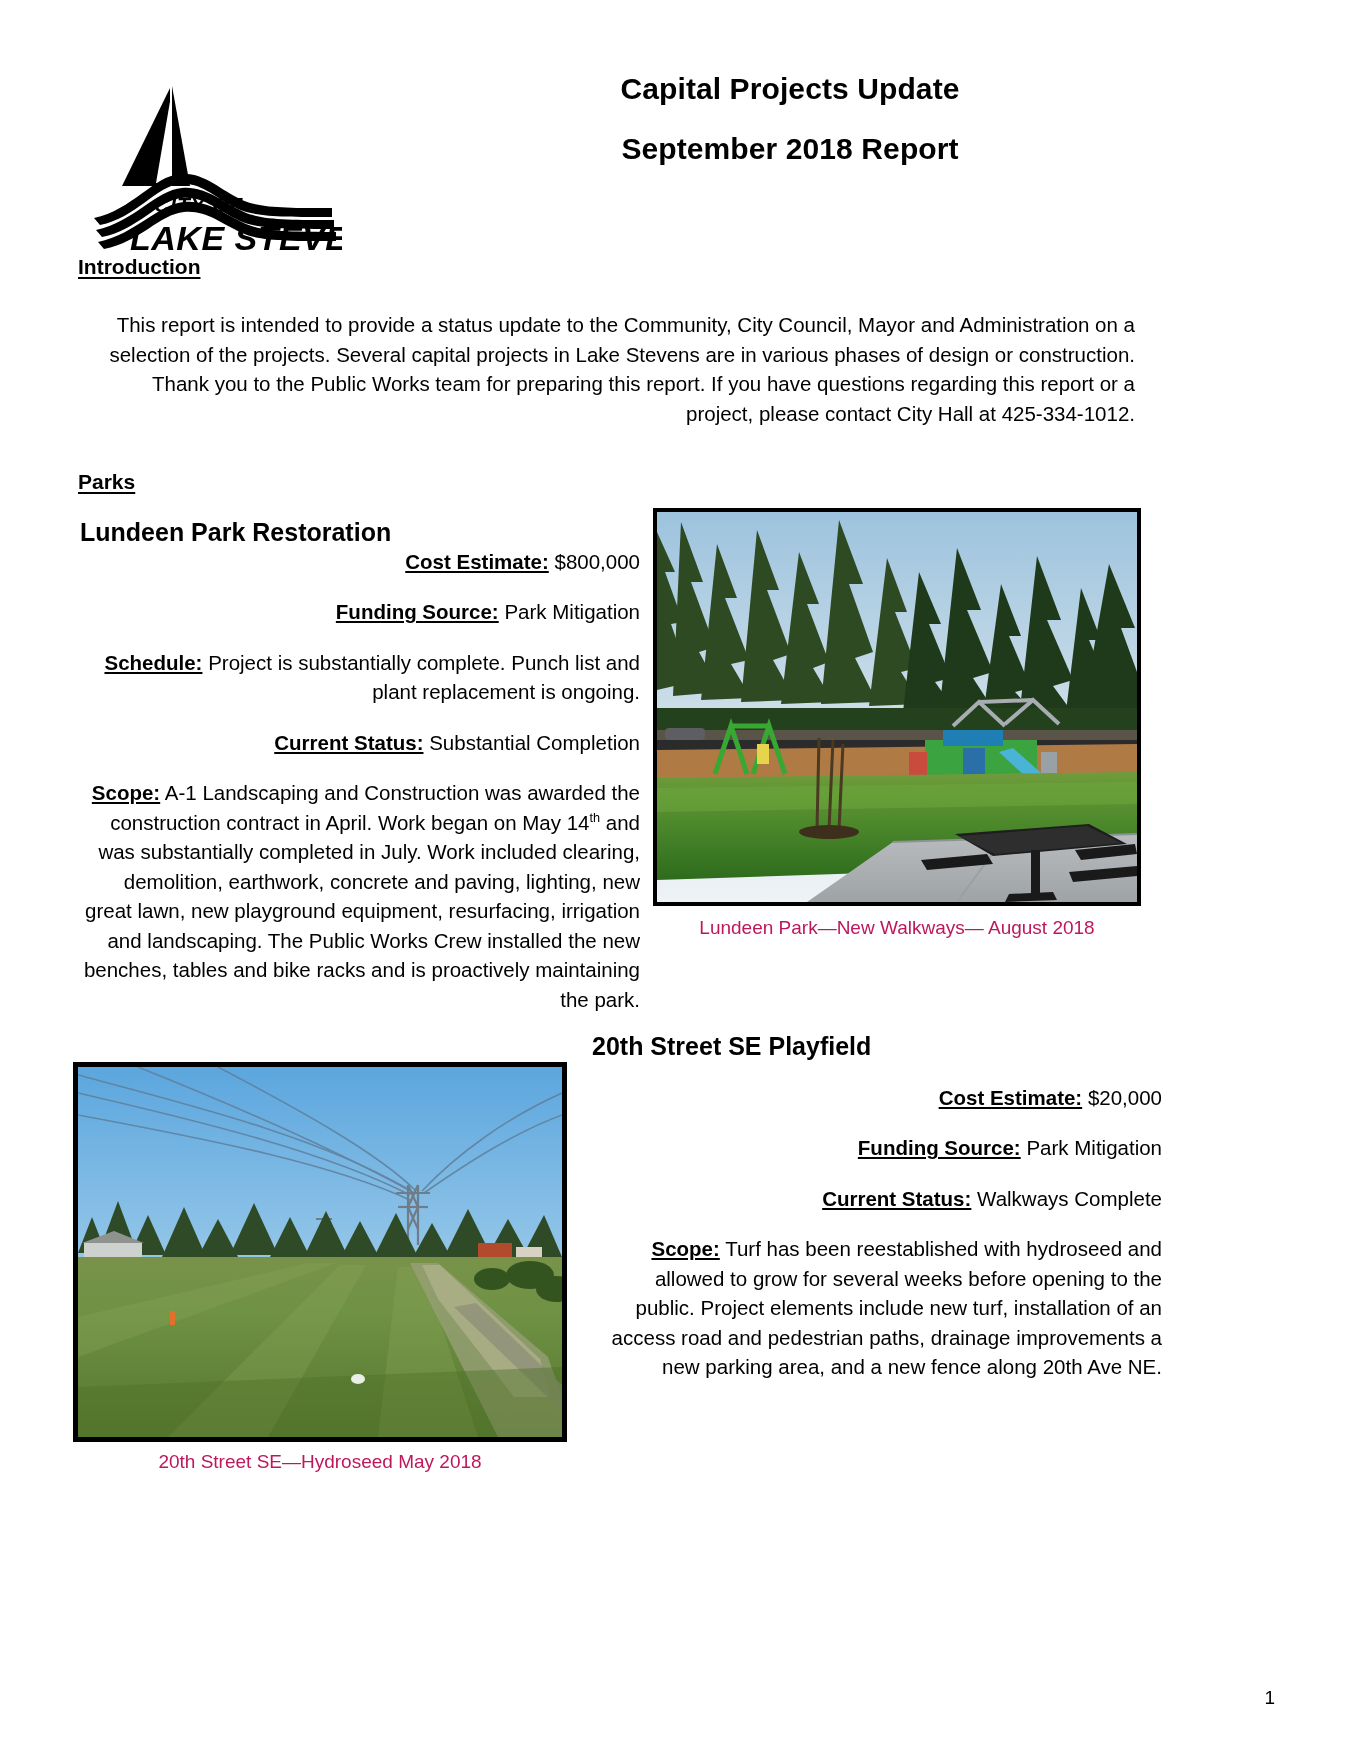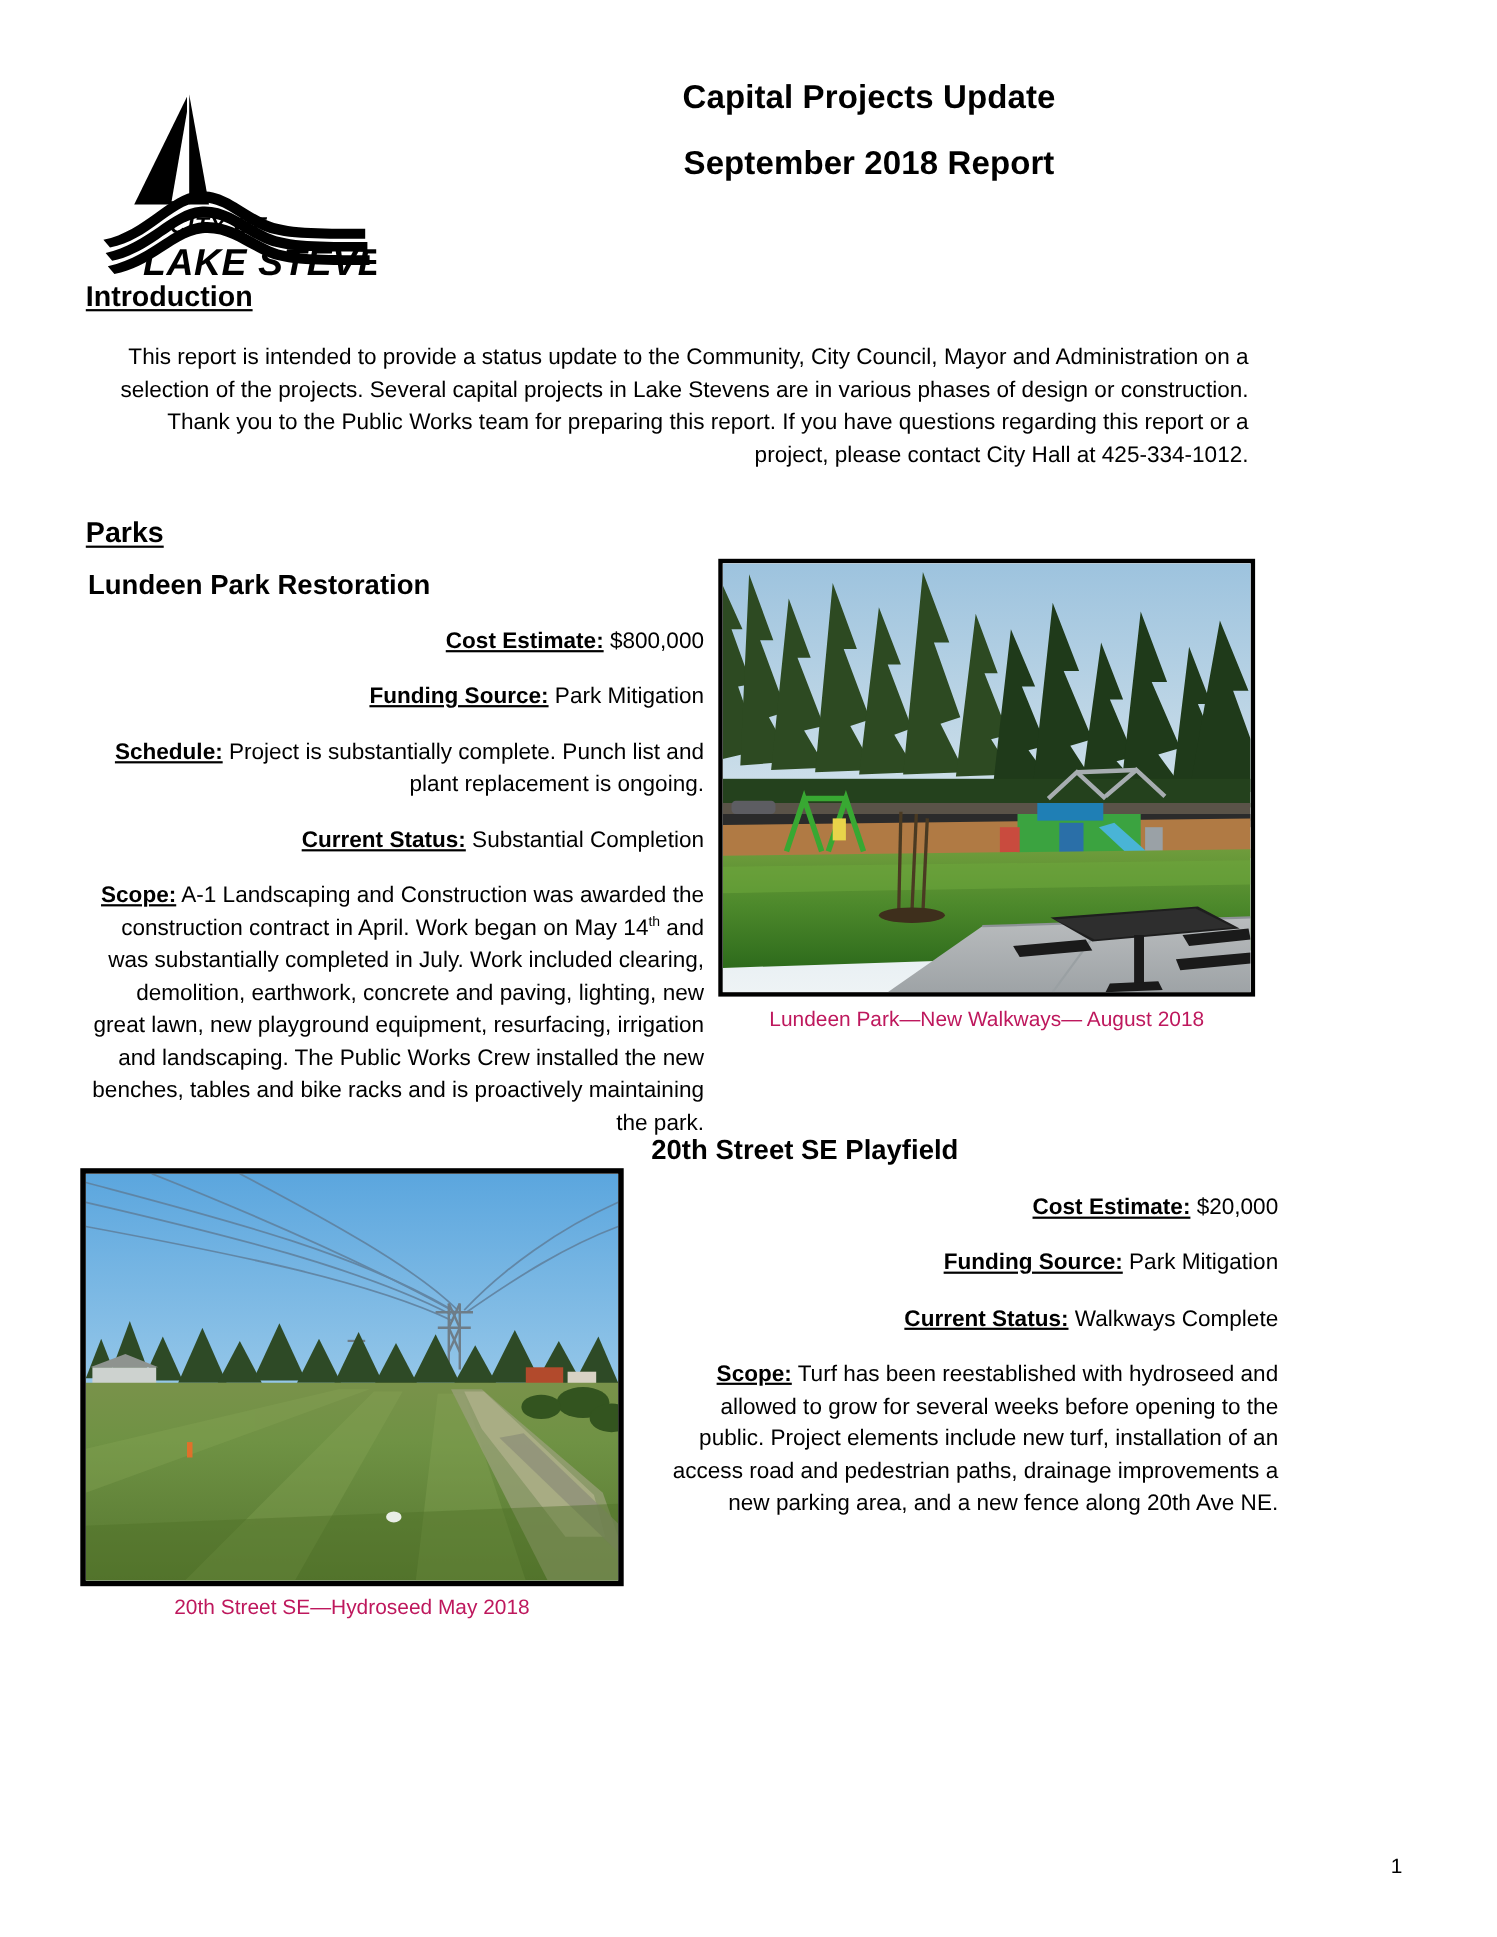--- a/index.html
+++ b/index.html
@@ -49,21 +49,21 @@
     font-weight: bold;
     letter-spacing: 0.1px;
     line-height: 1.0;
     margin: 0 0 30px 0;
     color: #000;
   }
   .title-line:last-child { margin-bottom: 0; }
 
   
   .h-section {
-    font-size: 26px;
+    font-size: 21px;
     font-weight: bold;
     text-decoration: underline;
     text-underline-offset: 3px;
     margin: 0;
     line-height: 1.1;
   }
   .h-sub {
     font-size: 25px;
     font-weight: bold;
     margin: 0;
@@ -99,21 +99,21 @@
     top: 470px;
   }
 
   
   .col-left-lundeen {
     position: absolute;
     left: 80px;
     top: 518px;
     width: 560px;
   }
-  .col-left-lundeen .h-sub { margin-bottom: 21px; }
+  .col-left-lundeen .h-sub { }
   .field { margin: 0 0 21px 0; }
   .field:last-child { margin-bottom: 0; }
 
   
   .photo1 {
     position: absolute;
     left: 653px;
     top: 508px;
     width: 488px;
     height: 398px;

